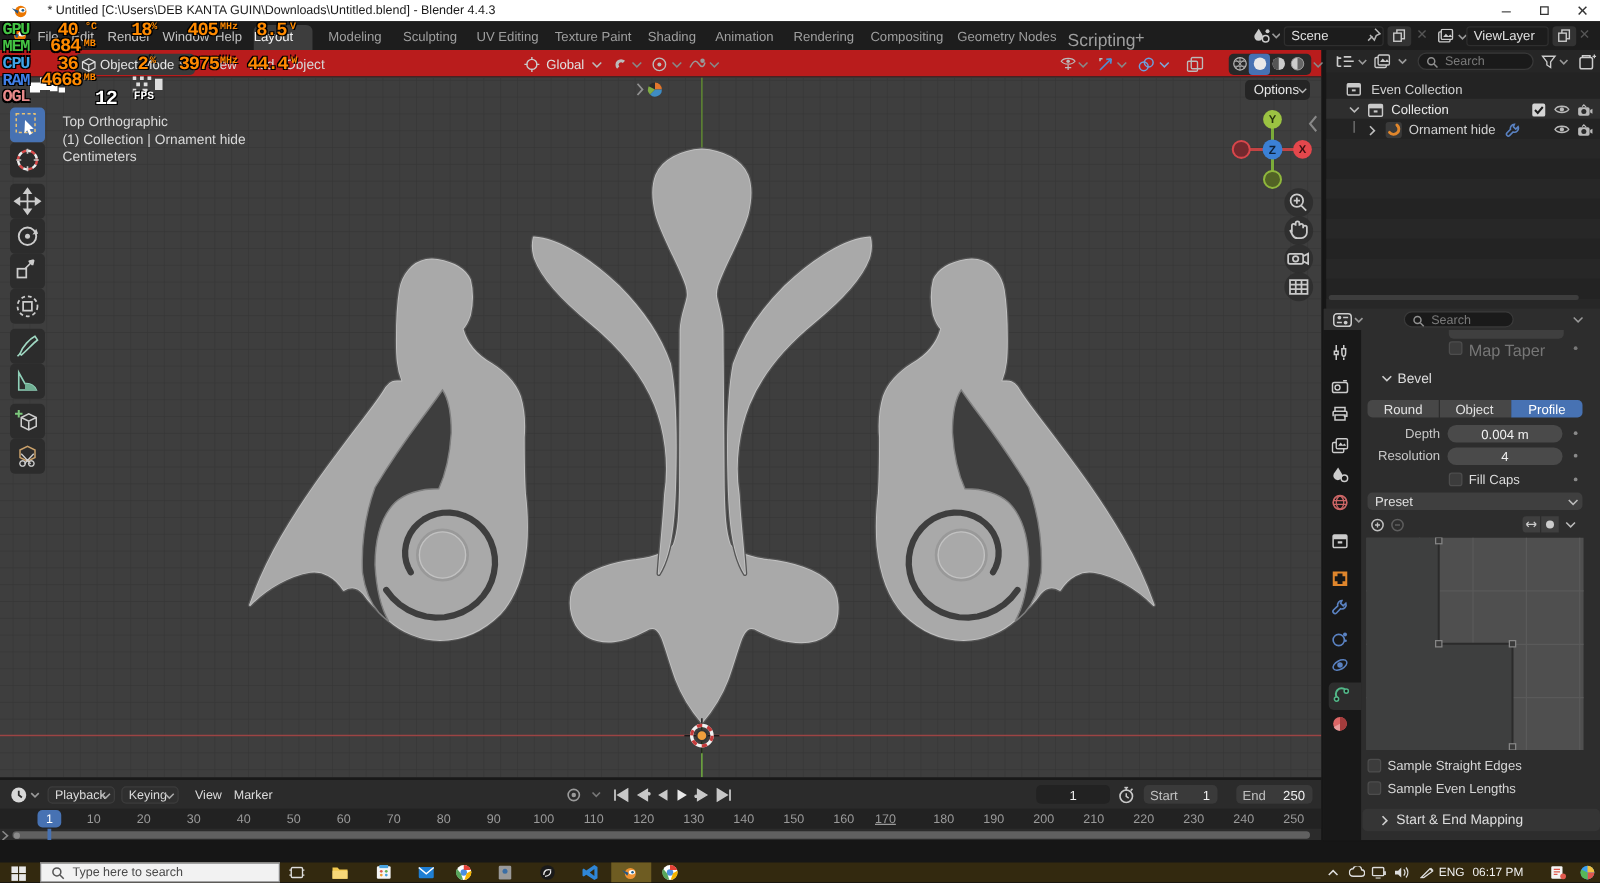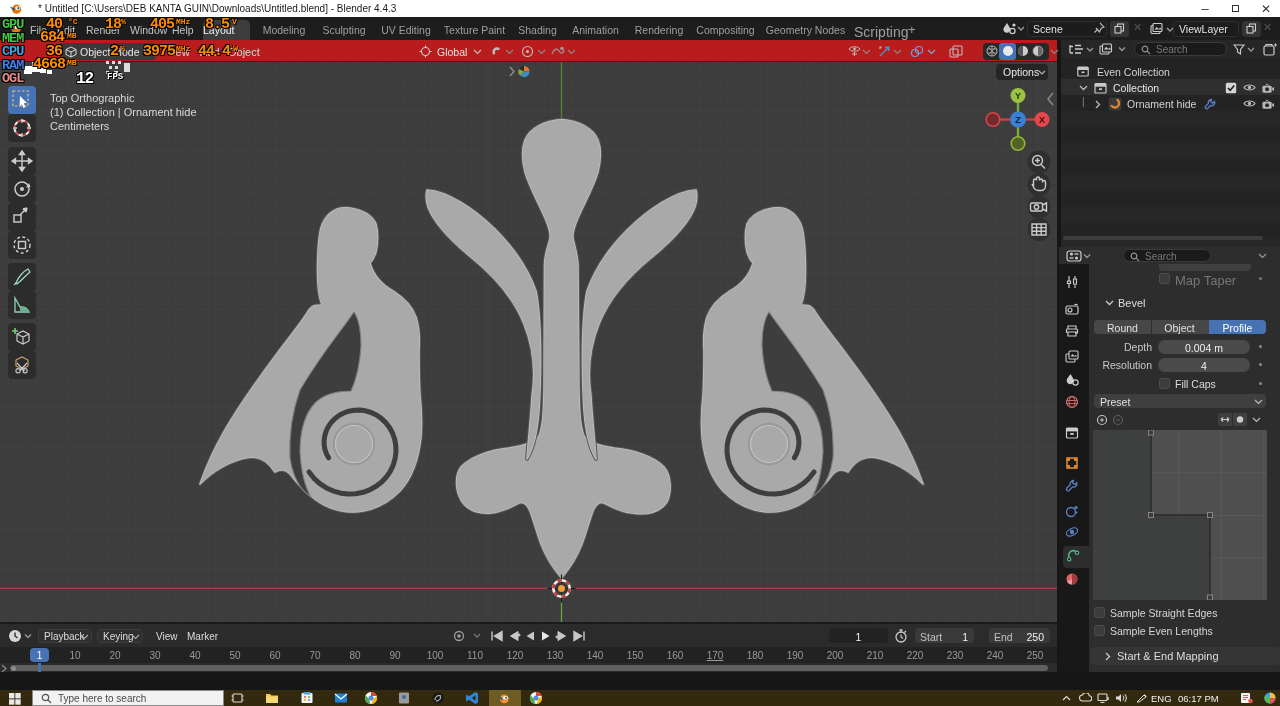--- a/index.html
+++ b/index.html
@@ -589,21 +589,21 @@
       <div class="txt" style="left:300px;top:26px;width:30px;text-align:center;font-size:10px;color:#9a9a9a;">70</div>
       <div class="txt" style="left:340px;top:26px;width:30px;text-align:center;font-size:10px;color:#9a9a9a;">80</div>
       <div class="txt" style="left:380px;top:26px;width:30px;text-align:center;font-size:10px;color:#9a9a9a;">90</div>
       <div class="txt" style="left:420px;top:26px;width:30px;text-align:center;font-size:10px;color:#9a9a9a;">100</div>
       <div class="txt" style="left:460px;top:26px;width:30px;text-align:center;font-size:10px;color:#9a9a9a;">110</div>
       <div class="txt" style="left:500px;top:26px;width:30px;text-align:center;font-size:10px;color:#9a9a9a;">120</div>
       <div class="txt" style="left:540px;top:26px;width:30px;text-align:center;font-size:10px;color:#9a9a9a;">130</div>
       <div class="txt" style="left:580px;top:26px;width:30px;text-align:center;font-size:10px;color:#9a9a9a;">140</div>
       <div class="txt" style="left:620px;top:26px;width:30px;text-align:center;font-size:10px;color:#9a9a9a;">150</div>
       <div class="txt" style="left:660px;top:26px;width:30px;text-align:center;font-size:10px;color:#9a9a9a;">160</div>
-      <div class="txt" style="left:700px;top:26px;width:30px;text-align:center;font-size:10px;color:#9a9a9a;text-decoration:underline;">170</div>
+      <div class="txt" style="left:700px;top:26px;width:30px;text-align:left;font-size:10px;color:#9a9a9a;text-decoration:underline;">170</div>
       <div class="txt" style="left:740px;top:26px;width:30px;text-align:center;font-size:10px;color:#9a9a9a;">180</div>
       <div class="txt" style="left:780px;top:26px;width:30px;text-align:center;font-size:10px;color:#9a9a9a;">190</div>
       <div class="txt" style="left:820px;top:26px;width:30px;text-align:center;font-size:10px;color:#9a9a9a;">200</div>
       <div class="txt" style="left:860px;top:26px;width:30px;text-align:center;font-size:10px;color:#9a9a9a;">210</div>
       <div class="txt" style="left:900px;top:26px;width:30px;text-align:center;font-size:10px;color:#9a9a9a;">220</div>
       <div class="txt" style="left:940px;top:26px;width:30px;text-align:center;font-size:10px;color:#9a9a9a;">230</div>
       <div class="txt" style="left:980px;top:26px;width:30px;text-align:center;font-size:10px;color:#9a9a9a;">240</div>
       <div class="txt" style="left:1020px;top:26px;width:30px;text-align:center;font-size:10px;color:#9a9a9a;">250</div>
       <div class="abs" style="left:30px;top:24px;width:19px;height:14px;background:#4772b3;border-radius:4px;"></div>
       <div class="txt" style="left:30px;top:25.5px;width:19px;text-align:center;font-size:10px;color:#fff;">1</div>

